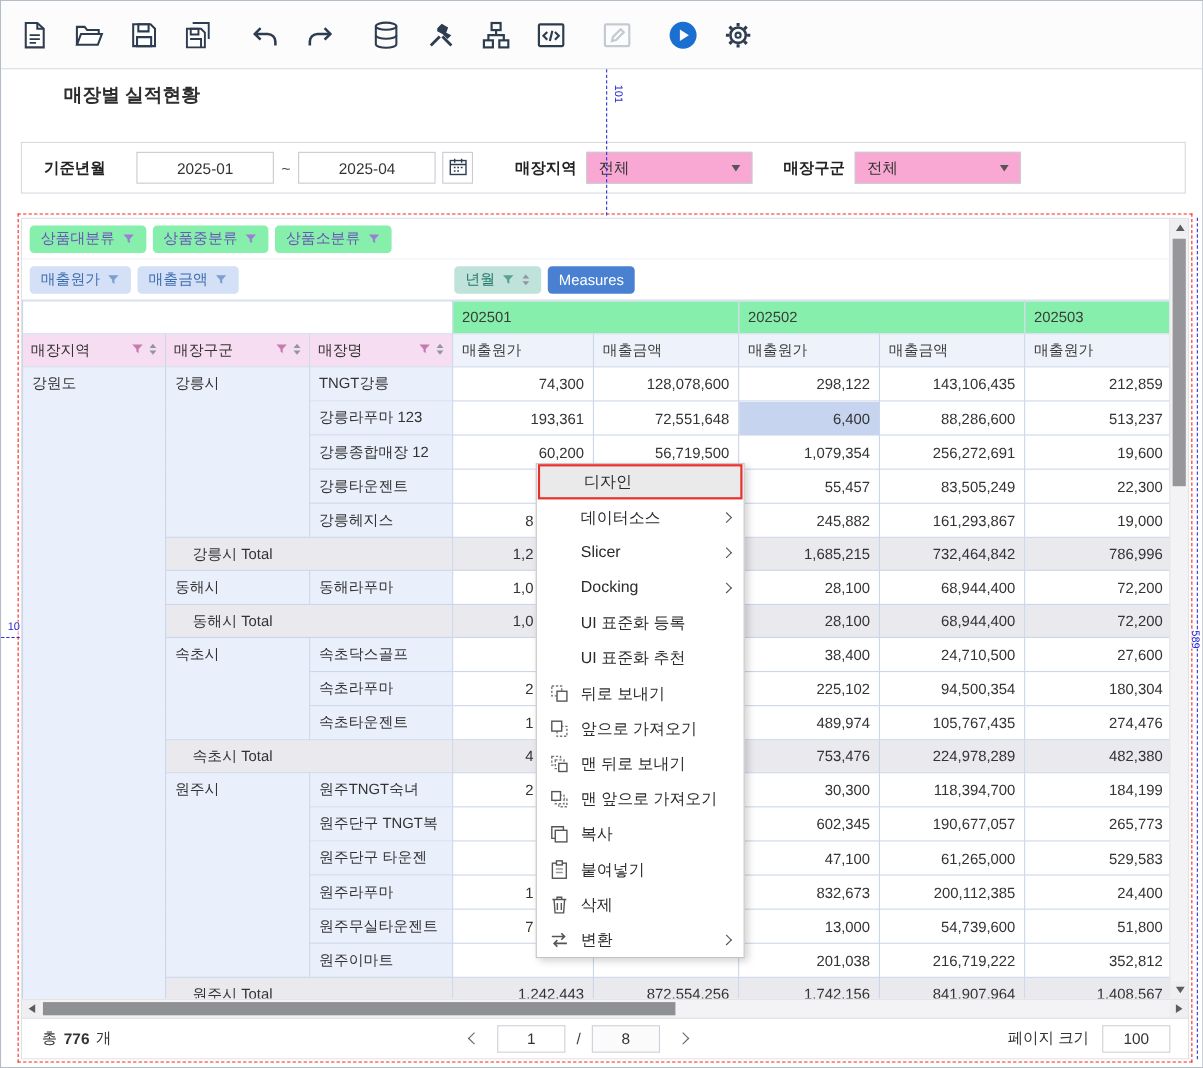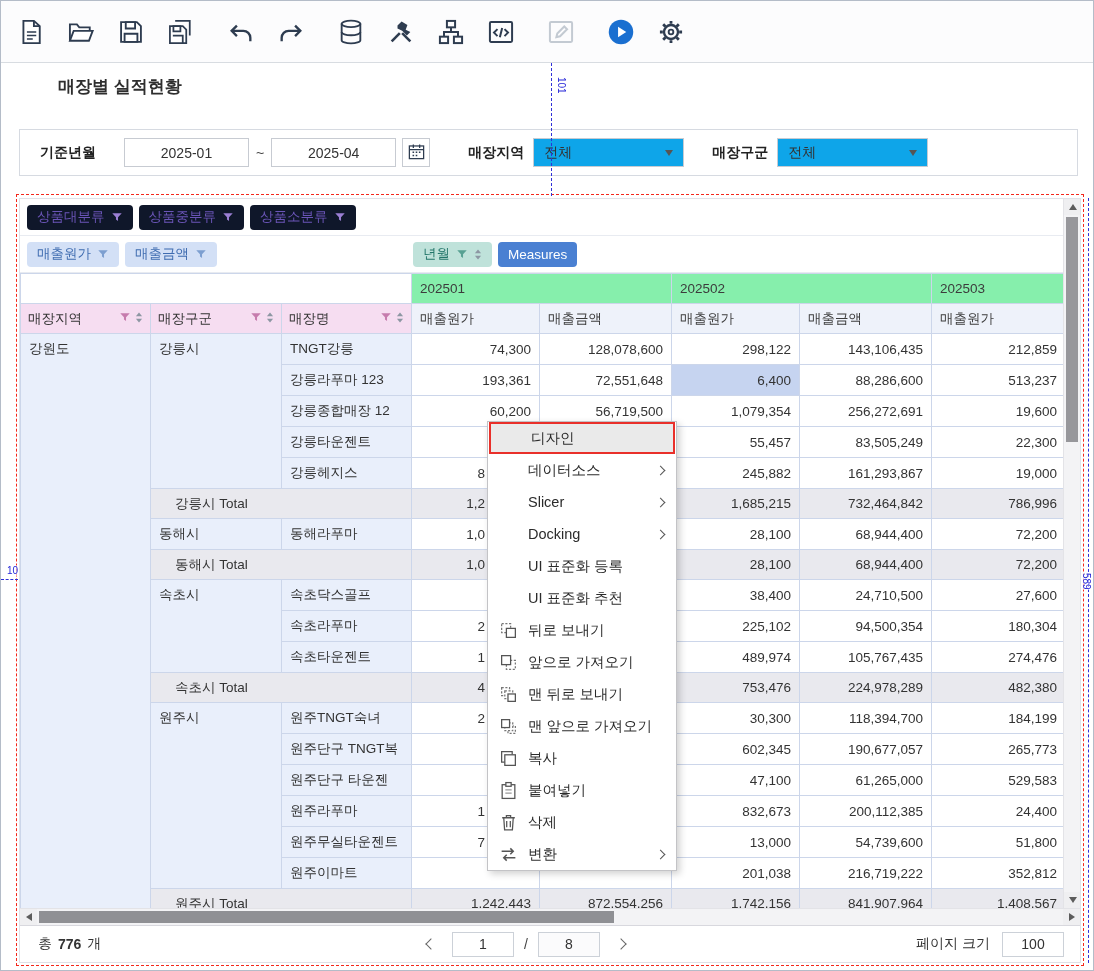--- a/index.html
+++ b/index.html
@@ -19,30 +19,30 @@
   
   .filter-bar { position:absolute; left:18px; top:128px; width:1059px; height:47px; border:1px solid #d6dae1; background:#fff; display:flex; align-items:center; padding-left:20px; }
   .flabel { font-size:14px; font-weight:600; color:#222; }
   .finput { width:125px; height:29px; border:1px solid #c7cbd2; text-align:center; font-size:14px; color:#333; font-family:inherit; background:#fff; }
   .filter-bar .flabel:first-child { margin-right:28px; }
   .tilde { margin:0 7px; color:#444; font-size:14px; }
   .cal-btn { margin-left:6px; width:28px; height:29px; border:1px solid #c7cbd2; background:#fff; display:flex; align-items:center; justify-content:center; cursor:pointer; }
   .cal-btn svg { width:19px; height:19px; }
   .flabel.ml1 { margin-left:38px; }
   .flabel.ml2 { margin-left:28px; }
-  .fselect { margin-left:9px; width:151px; height:29px; border:1px solid #c7cbd2; background:#0ea5e9; display:flex; align-items:center; justify-content:space-between; padding:0 10px; font-size:14px; color:#333; cursor:pointer; }
+  .fselect { margin-left:9px; width:151px; height:29px; border:1px solid #c7cbd2; background:#f9a8d4; display:flex; align-items:center; justify-content:space-between; padding:0 10px; font-size:14px; color:#333; cursor:pointer; }
   .sel-arrow { width:0; height:0; border-left:4.5px solid transparent; border-right:4.5px solid transparent; border-top:6px solid #555; }
 
   
   .component { position:absolute; left:18px; top:197px; width:1062px; height:765px; background:#fff; border:1px solid #e0e2e8; display:flex; flex-direction:column; }
   .grid-top { flex:1; display:flex; overflow:hidden; }
   .left-col { width:1045px; display:flex; flex-direction:column; overflow:hidden; }
   .pill-row { height:37px; flex:0 0 37px; display:flex; align-items:center; padding-left:7px; gap:6px; border-bottom:1px solid #e8ebf1; background:#fff; }
   .pill { display:inline-flex; align-items:center; gap:6px; height:25px; padding:0 10px; border-radius:4px; font-size:13.5px; white-space:nowrap; cursor:pointer; }
-  .pill.lav  { background:#0f172a; color:#6b55b8; }
+  .pill.lav  { background:#86efac; color:#6b55b8; }
   .pill.blue { background:#d3e0f6; color:#3f6cb0; }
   .pill.teal { background:#bfe2da; color:#23766a; }
   .pill.solid{ background:#4a80d2; color:#fff; }
   .pill-ic svg { display:block; }
 
   
   table.pivot { border-collapse:collapse; table-layout:fixed; width:1045px; font-size:13.5px; color:#333; }
   table.pivot th, table.pivot td { border:1px solid #ccd6ea; height:30px; overflow:hidden; white-space:nowrap; font-weight:400; }
   th.corner { background:#fff; border-color:#e2e8f2; }
   th.cgroup { background:#86efac; text-align:left; padding-left:8px; color:#3c3c3c; }

